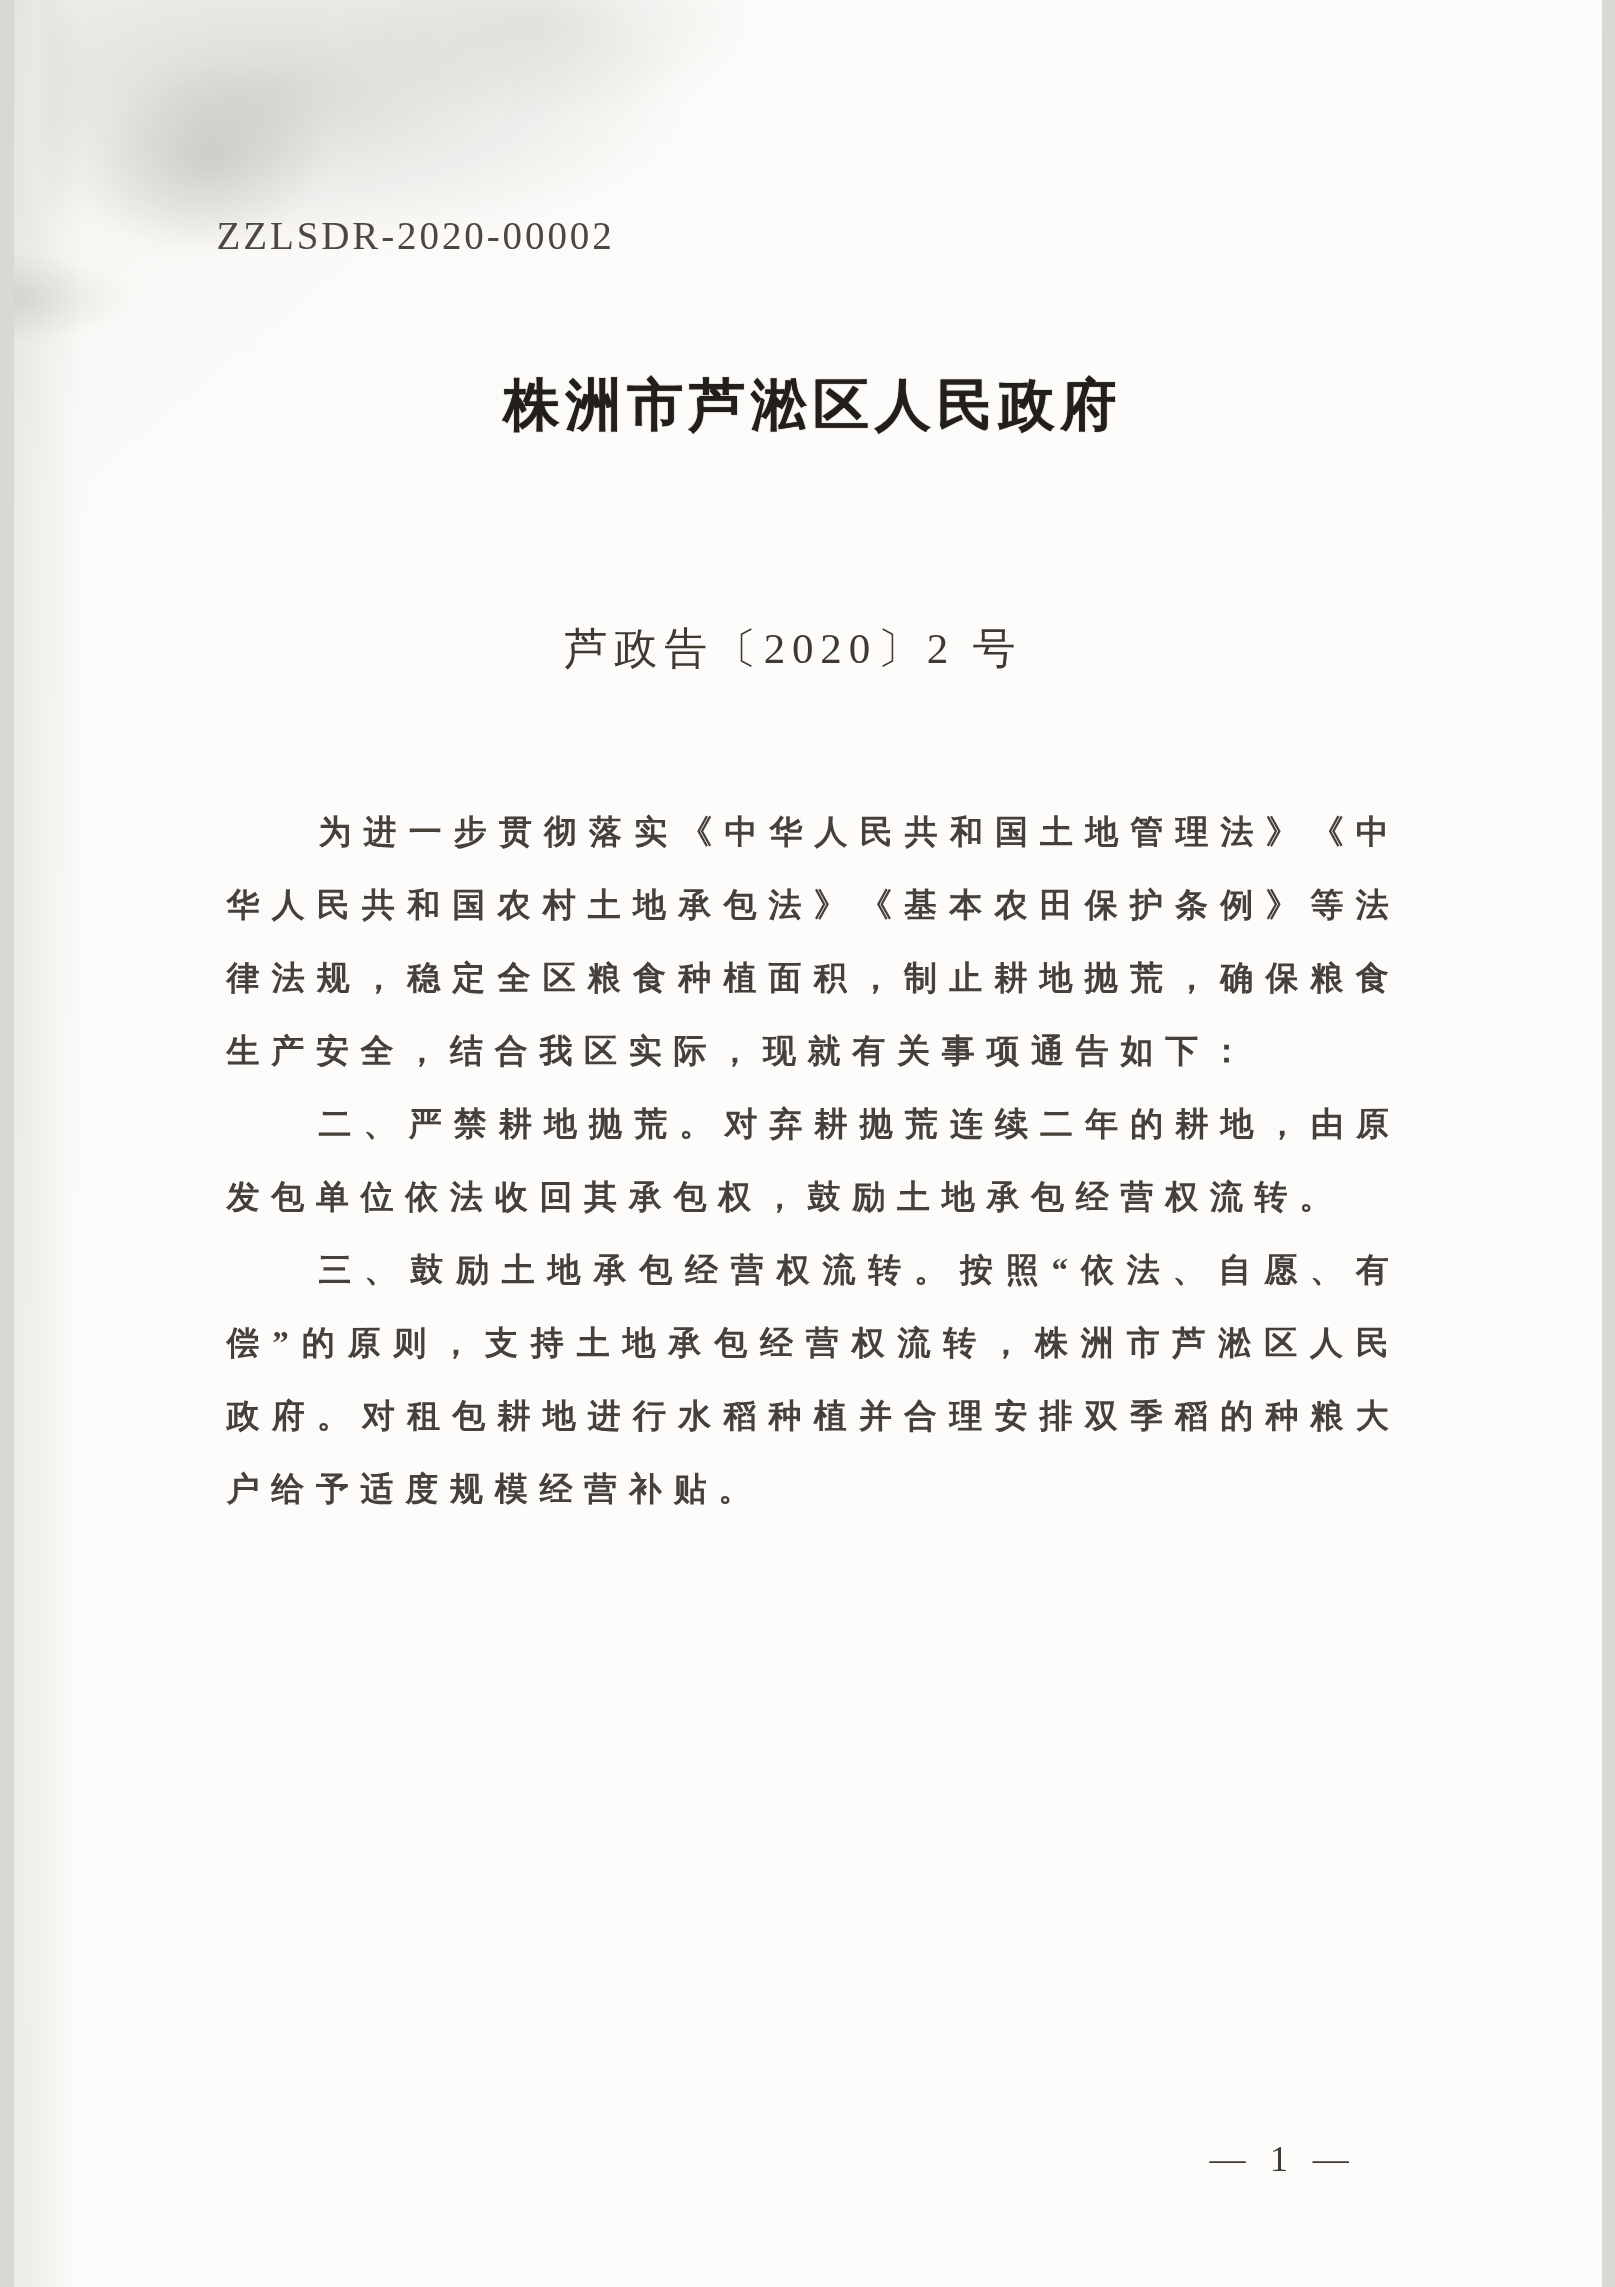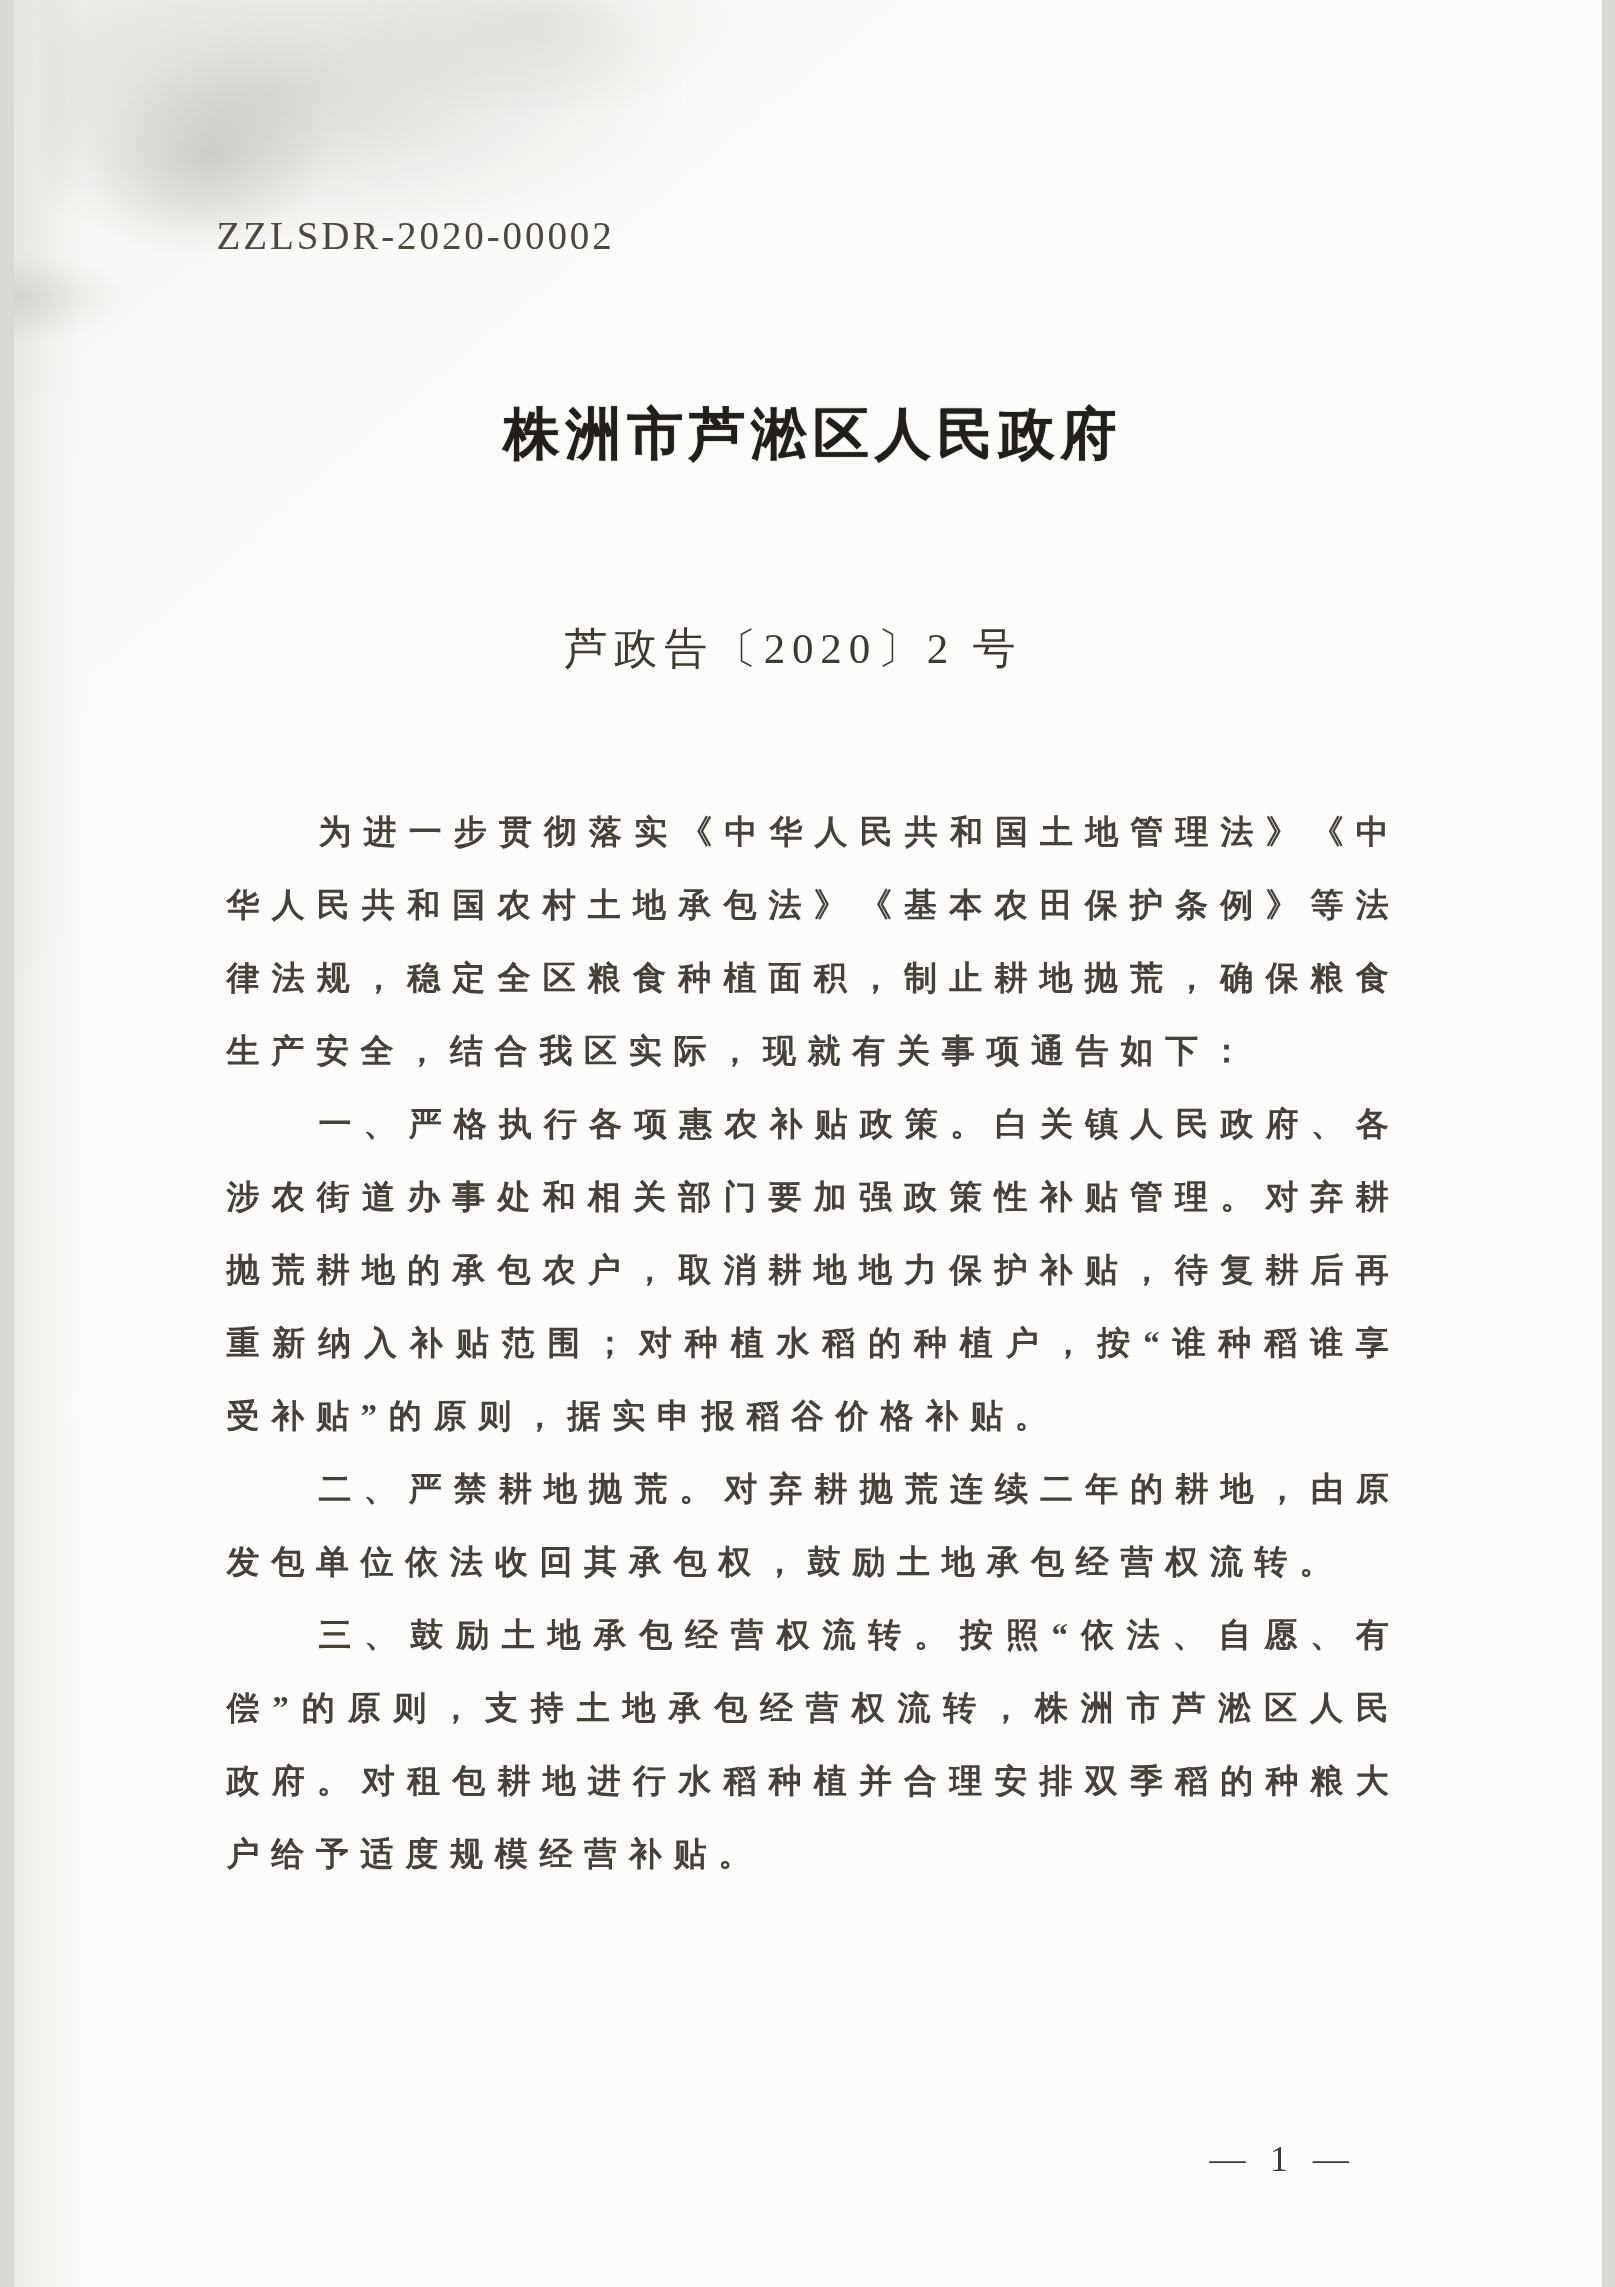--- a/index.html
+++ b/index.html
@@ -56,23 +56,22 @@
     letter-spacing: 2.9px;
     color: #4c483f;
   }
   .title-block {
     position: absolute;
     left: 0;
     top: 374px;
     width: 1599px;
     text-align: center;
     color: #221f1a;
-    font-family: Liberation Sans, sans-serif;
+    font-family: Liberation Mono, monospace;
     font-weight: 900;
-    margin-top: 24px;
   }
   .title-line {
     font-size: 56px;
     line-height: 71px;
     letter-spacing: 5.9px;
     text-shadow: 0 0 1px rgba(30,26,20,0.9);
   }
   .doc-number {
     position: absolute;
     left: 0;
@@ -124,21 +123,20 @@
   <div class="doc-id">ZZLSDR-2020-00002</div>
 
   <div class="title-block">
     <div class="title-line">株洲市芦淞区人民政府</div>
   </div>
 
   <div class="doc-number">芦政告〔2020〕2 号</div>
 
   <div class="body-text">
     <p>为进一步贯彻落实《中华人民共和国土地管理法》《中华人民共和国农村土地承包法》《基本农田保护条例》等法律法规，稳定全区粮食种植面积，制止耕地抛荒，确保粮食生产安全，结合我区实际，现就有关事项通告如下：</p>
-    <p>一、严格执行各项惠农补贴政策。白关镇人民政府、各涉农街道办事处和相关部门要加强政策性补贴管理。对弃耕抛荒耕地的承包农户，取消耕地地力保护补贴，待复耕后再重新纳入补贴范围；对种植水稻的种植户，按“谁种稻谁享受补贴”的原则，据实申报稻谷价格补贴。</p>
     <p>二、严禁耕地抛荒。对弃耕抛荒连续二年的耕地，由原发包单位依法收回其承包权，鼓励土地承包经营权流转。</p>
     <p>三、鼓励土地承包经营权流转。按照“依法、自愿、有偿”的原则，支持土地承包经营权流转，株洲市芦淞区人民政府。对租包耕地进行水稻种植并合理安排双季稻的种粮大户给予适度规模经营补贴。</p>
   </div>
 
   <div class="page-number">— 1 —</div>
 
 </div>
 
 
 </body></html>

